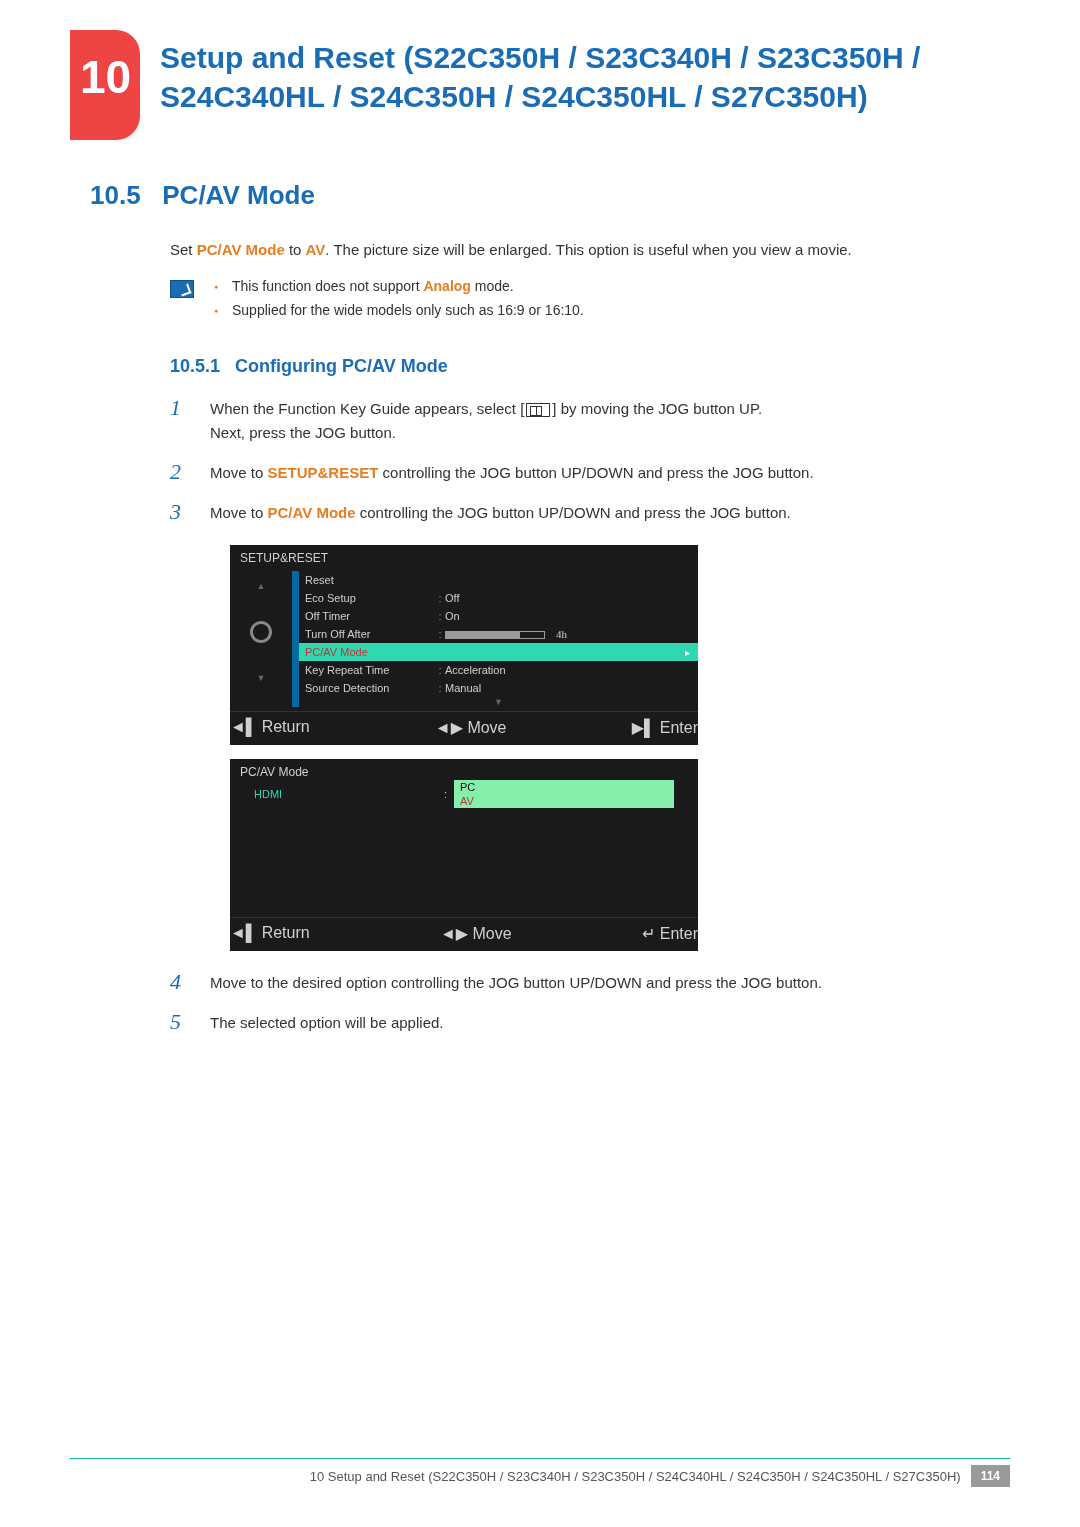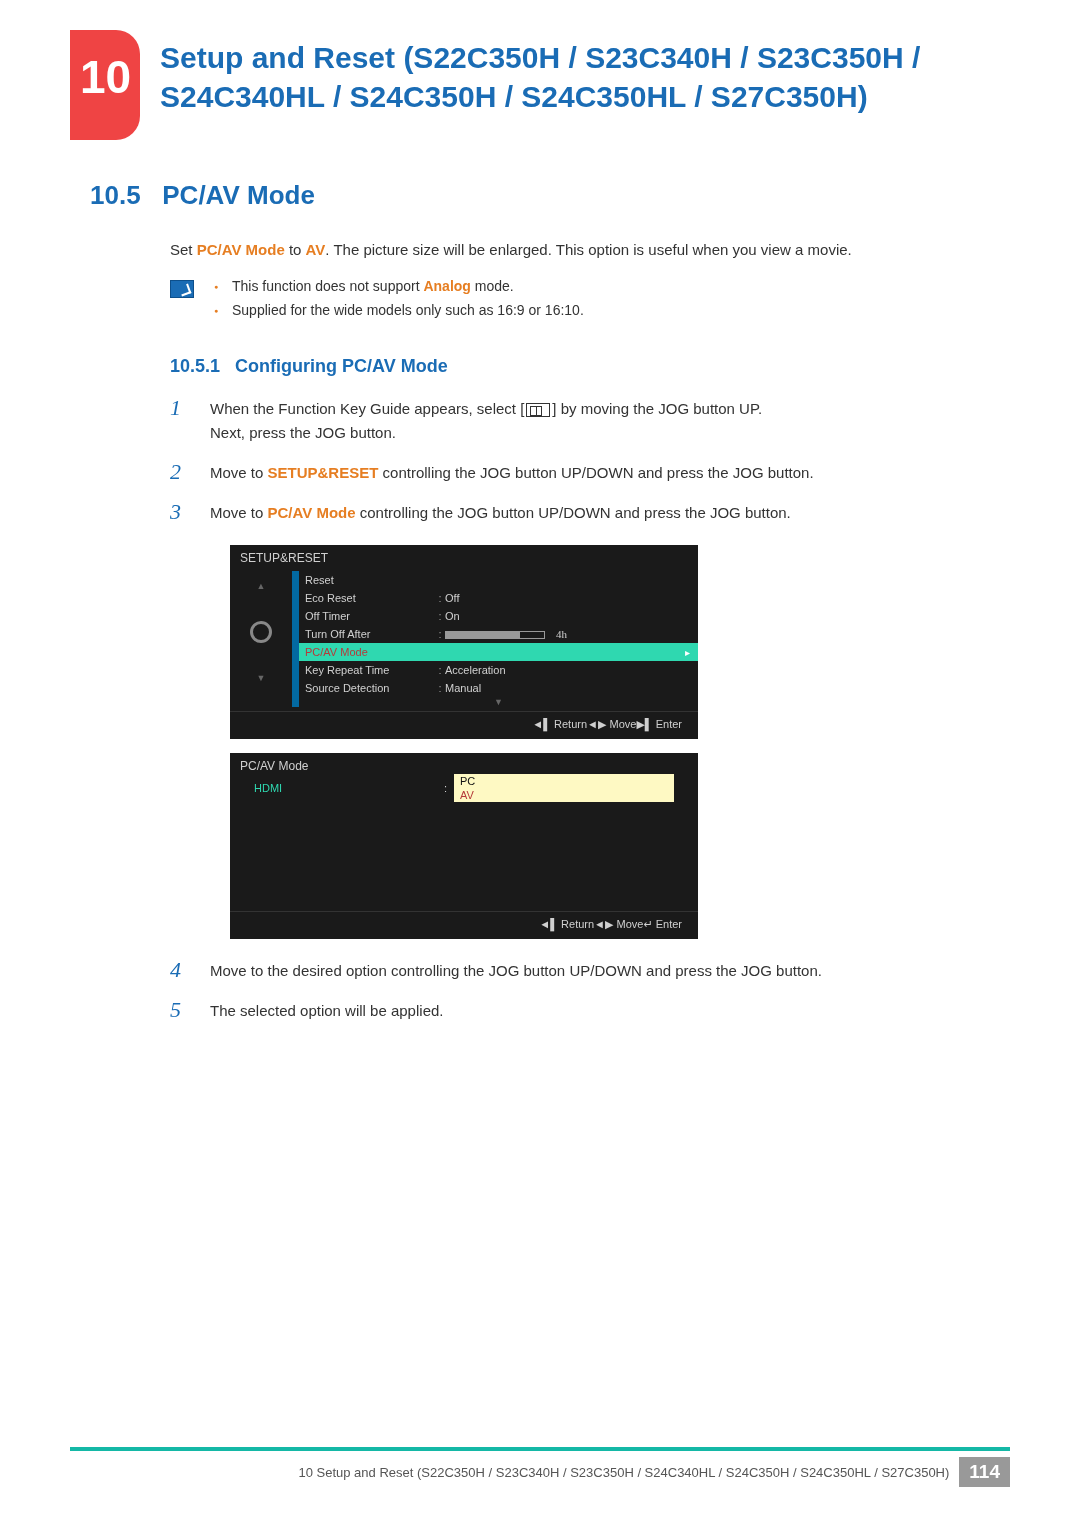--- a/index.html
+++ b/index.html
@@ -104,44 +104,44 @@
   .osd-rows { flex:1; border-left:7px solid #0369a1; }
   .osd-row { display:flex; padding: 3px 10px 3px 6px; align-items:center; height:18px; }
   .osd-row.highlight { background:#2fd8b0; color:#b53a3a; }
   .osd-label { width: 130px; }
   .osd-sep { width: 10px; text-align:center; color:#999; }
   .osd-val { flex:1; }
   .osd-bar { display:inline-block; width:100px; height:8px; border:1px solid #999; position:relative; vertical-align:middle; }
   .osd-bar-fill { position:absolute; left:0; top:0; bottom:0; width:75%; background:#999;}
   .osd-bar-txt { margin-left:8px;font-family:Liberation Serif, serif; }
   .osd-arrow-expand { position:absolute; right:8px; color:#fff; font-size:10px; }
-  .osd-footer { display:flex; justify-content:flex-end; padding:6px 16px; border-top:1px solid #333; margin-top:4px; font-size:11px;}
+  .osd-footer { display:flex; justify-content:space-between; padding:6px 0; border-top:1px solid #333; margin-top:4px; font-size:16px;}
   .osd2-row { display:flex; padding:3px 24px; align-items:center; height:18px; }
   .osd2-label { width:190px; color:#2fd8b0; }
   .osd2-sep { width:10px; }
   .osd2-opts { flex:1; }
   .osd2-opt { padding:1px 6px; display:block; }
-  .osd2-opt.sel { background:#fef9c3; color:#111; }
+  .osd2-opt.sel { background:#86efac; color:#111; }
   .osd2-space { height: 110px; }
   .footer-bar {
     position: absolute;
     bottom: 40px;
     left: 70px; right: 70px;
-    border-top: 4px solid #14b8a6;
+    border-top: 1px solid #14b8a6;
     display: flex;
     justify-content: flex-end;
     align-items: center;
     padding-top: 6px;
     gap: 10px;
     font-size: 13px;
     color: #555;
     margin-top: 41px;
   }
   .page-num {
-    background: #999; color: #fff; font-weight: bold; font-size: 19px;
+    background: #999; color: #fff; font-weight: bold; font-size: 12px;
     padding: 4px 10px;
   }
 </style>
 </head>
 <body>
 
 <div class="page">
   <div class="chapter-header">
     <div class="chapter-badge">10</div>
     <div class="chapter-title">Setup and Reset (S22C350H / S23C340H / S23C350H / S24C340HL / S24C350H / S24C350HL / S27C350H)</div>
@@ -200,21 +200,21 @@
         <div class="osd-left">
           <div style="font-size:9px;color:#666;">▲</div>
           <div class="osd-gear"></div>
           <div style="font-size:9px;color:#666;margin-top:30px;">▼</div>
         </div>
         <div class="osd-rows">
           <div class="osd-row">
             <span class="osd-label">Reset</span>
           </div>
           <div class="osd-row">
-            <span class="osd-label">Eco Reset</span>
+            <span class="osd-label">Eco Setup</span>
             <span class="osd-sep">:</span>
             <span class="osd-val">Off</span>
           </div>
           <div class="osd-row">
             <span class="osd-label">Off Timer</span>
             <span class="osd-sep">:</span>
             <span class="osd-val">On</span>
           </div>
           <div class="osd-row">
             <span class="osd-label">Turn Off After</span>

